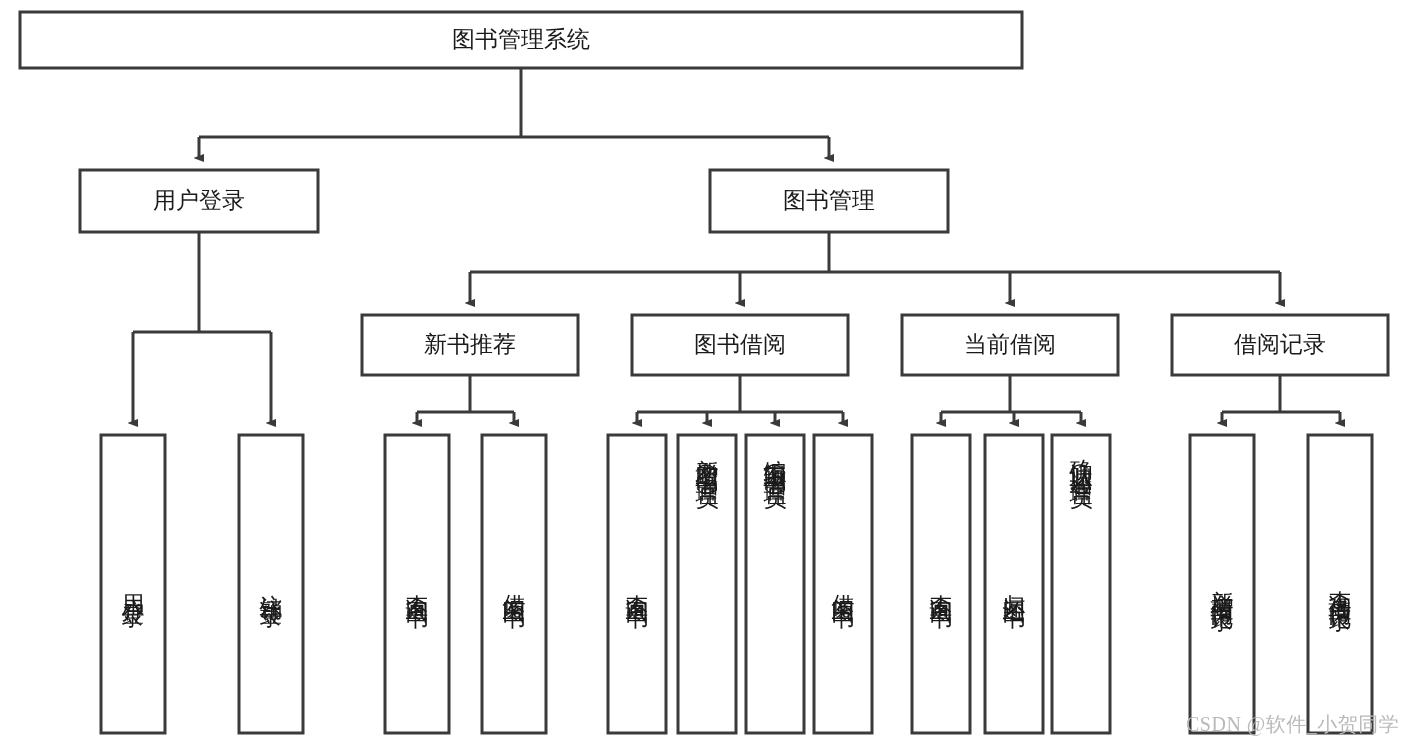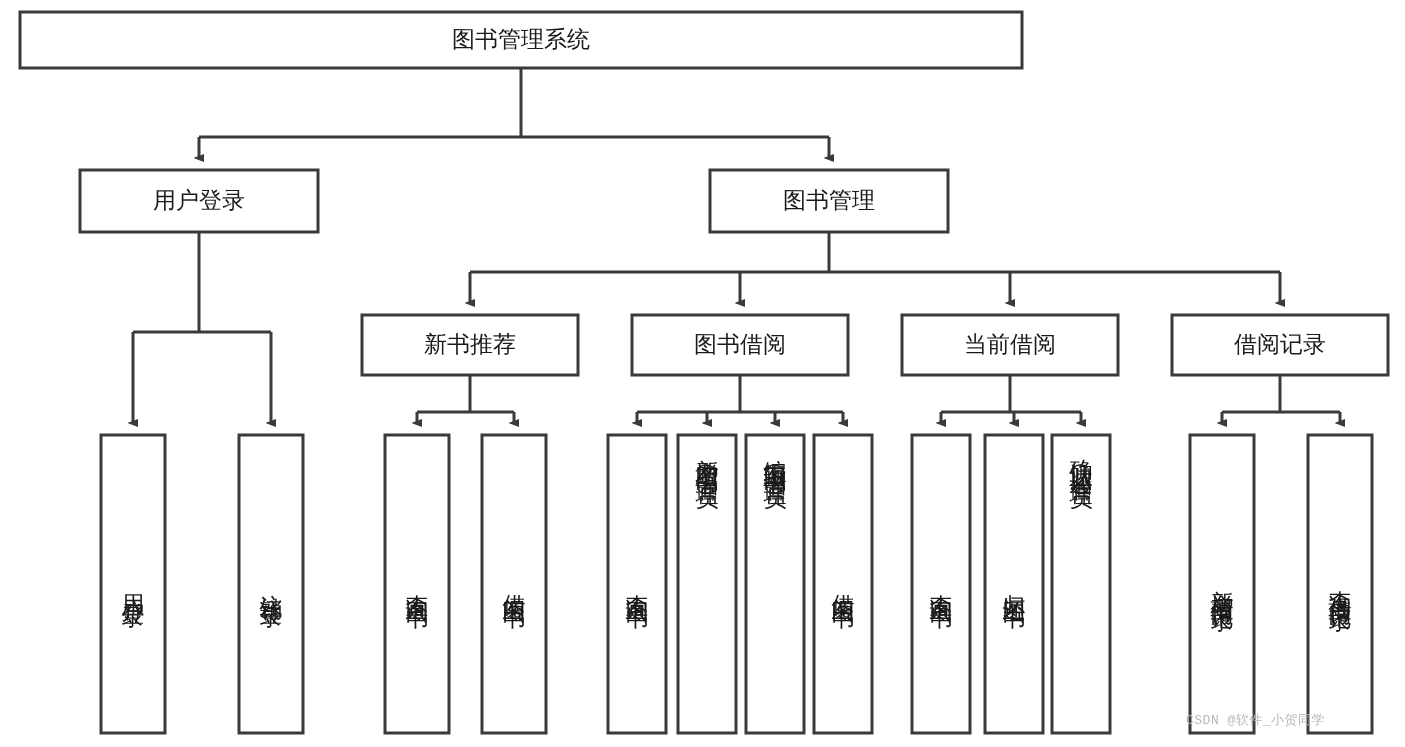--- a/index.html
+++ b/index.html
@@ -60,22 +60,22 @@
     text-orientation: upright;
     font-family: "Liberation Sans", "DejaVu Sans", sans-serif;
     font-size: 23px;
     line-height: 1.0;
     letter-spacing: 4px;
     color: #1a1a1a;
     white-space: nowrap;
   }
   .watermark {
     position: absolute;
-    font-family: Liberation Mono, monospace;
-    font-size: 13px;
+    font-family: Liberation Serif, serif;
+    font-size: 20px;
     color: #b9b9b9;
     white-space: nowrap;
     left: 1186px;
     top: 711px;
     letter-spacing: 0.5px;
   }
 </style>
 </head>
 <body>
 

